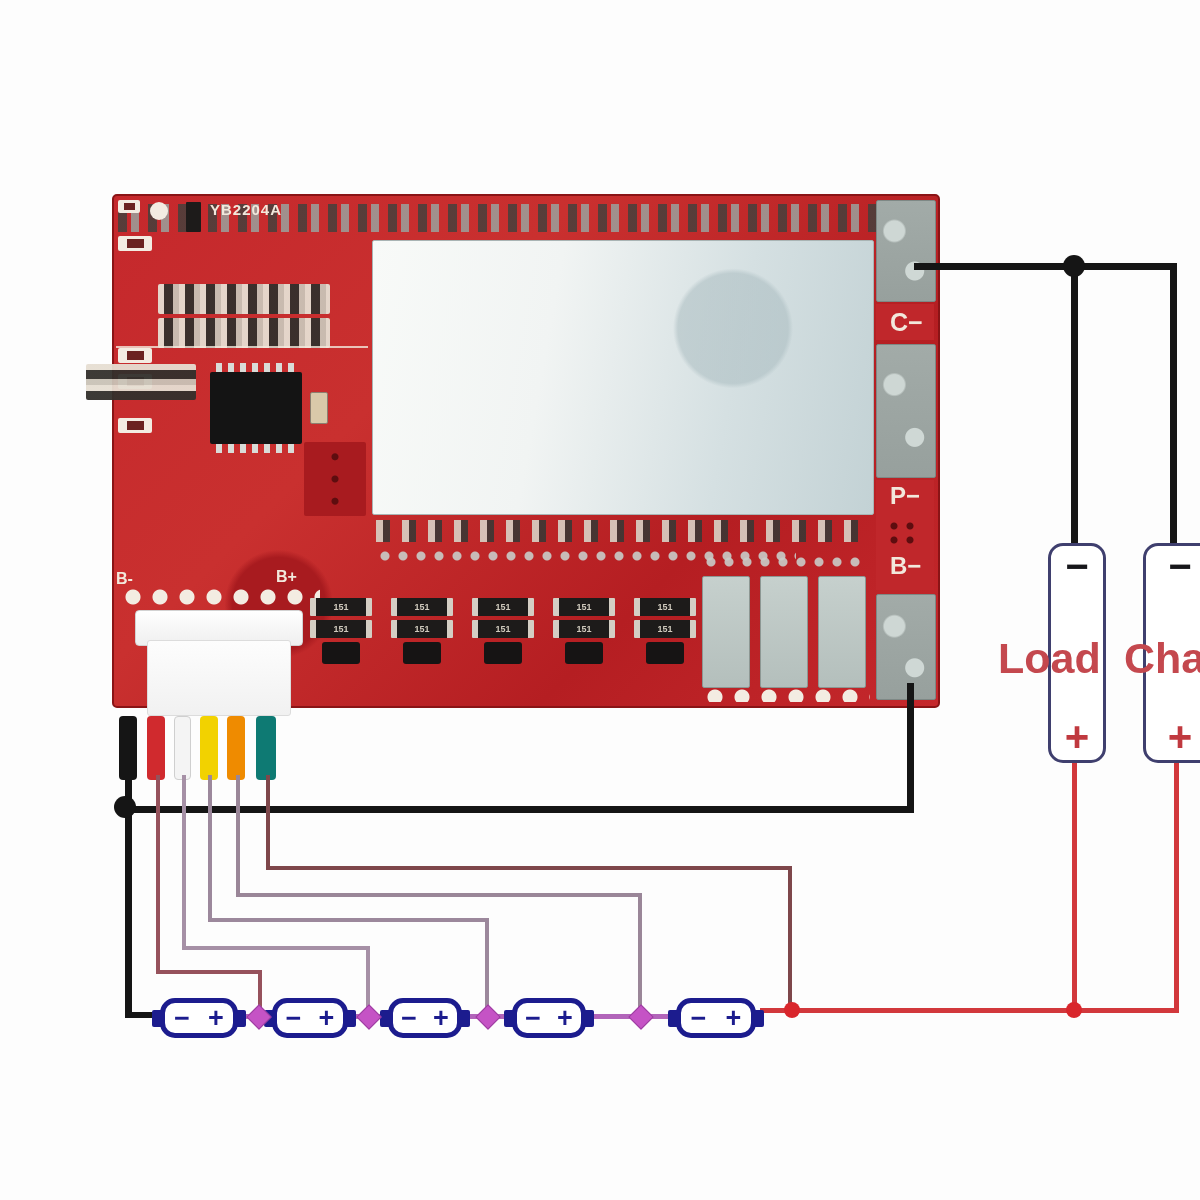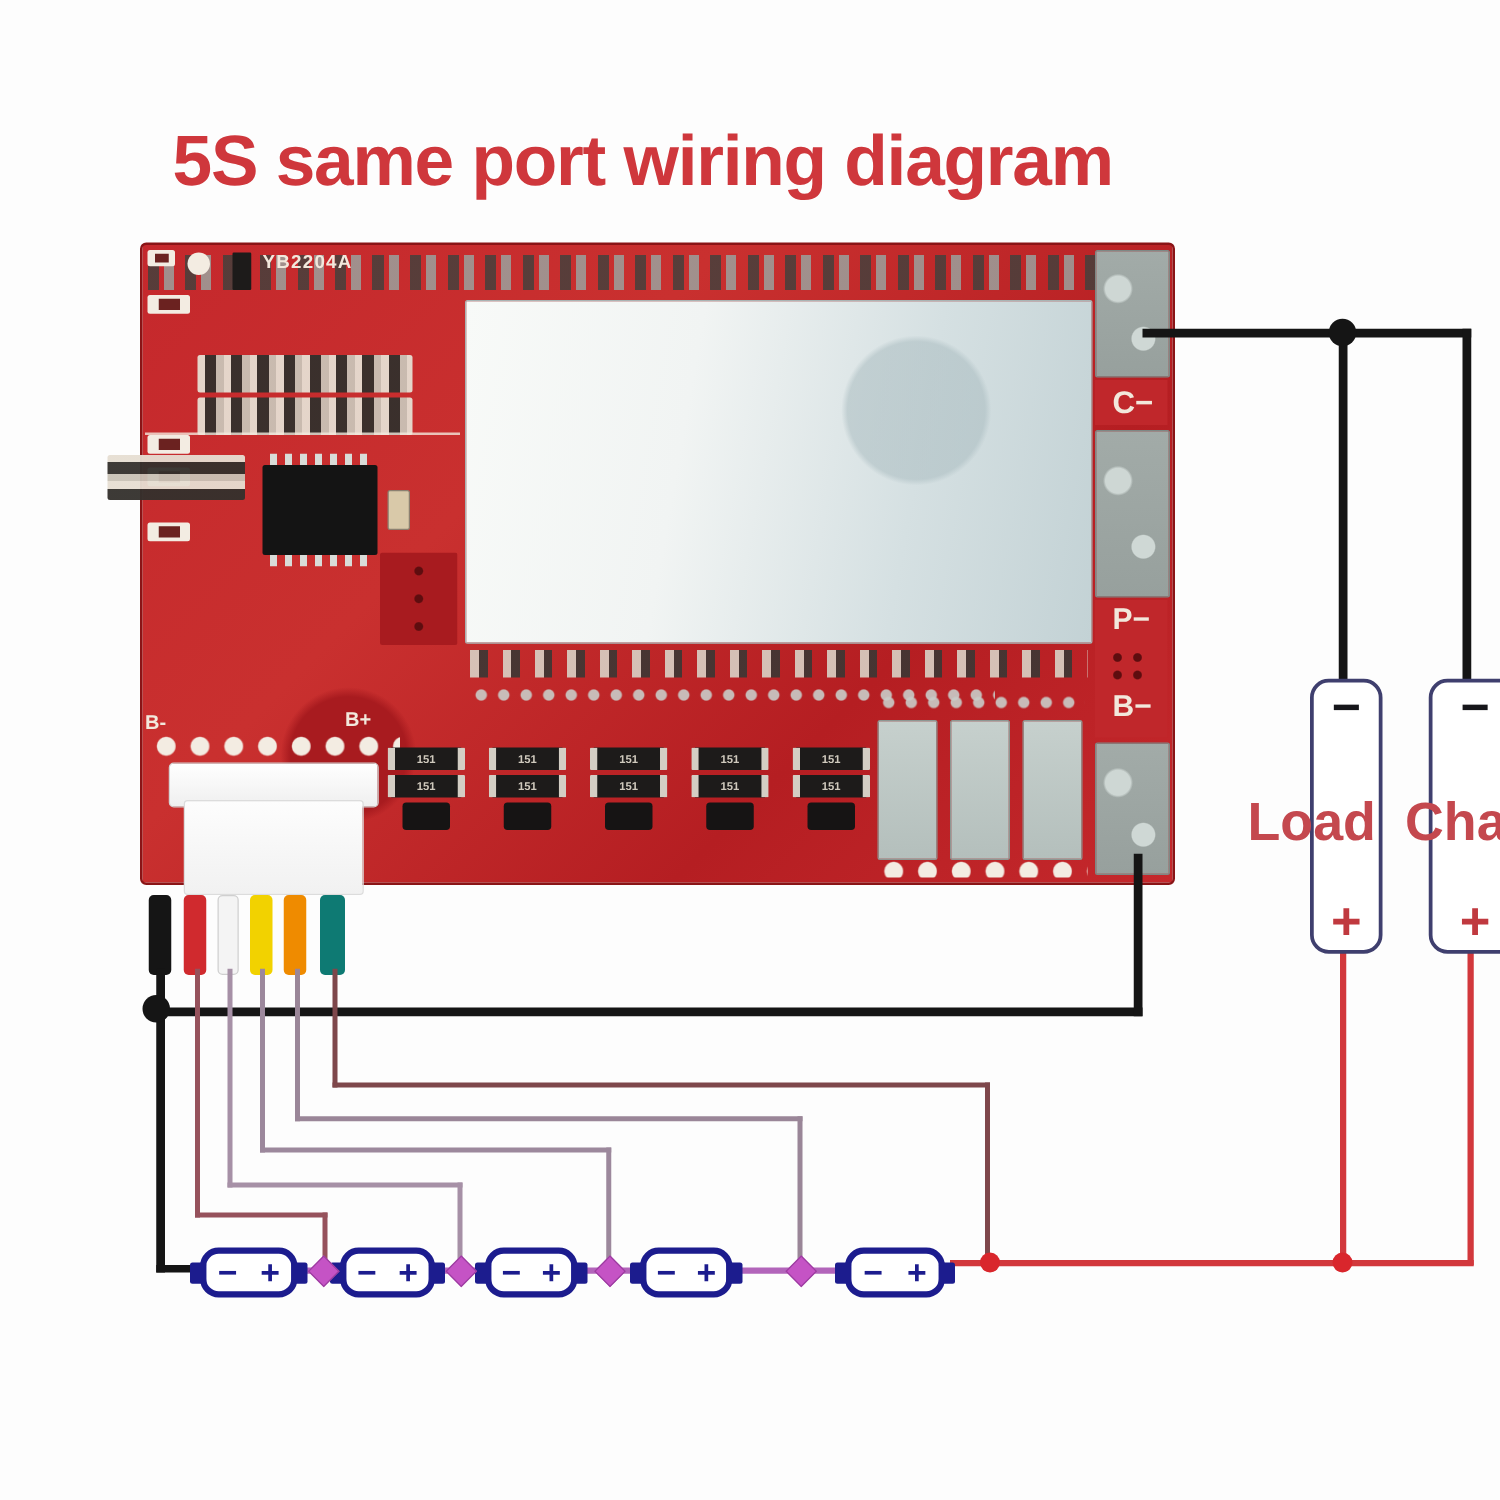--- a/index.html
+++ b/index.html
@@ -71,21 +71,20 @@
   .devbox{top:543px;height:220px;background:#ffffff;border:3px solid #3f3f6e;border-radius:15px;box-sizing:border-box;z-index:4;}
   .devminus{position:absolute;top:8px;left:0;width:100%;text-align:center;font-size:40px;font-weight:700;color:#16161a;line-height:.6;}
   .devplus{position:absolute;bottom:4px;left:0;width:100%;text-align:center;font-size:42px;font-weight:700;color:#c0393f;line-height:.9;}
   .devlabel{font-size:43px;font-weight:700;color:#c4484e;z-index:7;}
 </style>
 </head>
 <body>
 
 <div id="canvas">
 
-  <div class="abs title">5S same port wiring diagram</div>
 
   <div class="abs board">
     <div class="abs topstrip"></div>
     <div class="abs" style="left:36px;top:6px;width:18px;height:18px;border-radius:50%;background:#f3ece2;"></div>
     <div class="abs padw" style="left:4px;top:4px;width:22px;height:13px;">
         <span class="core"></span>
       </div>
     <div class="abs" style="left:72px;top:6px;width:15px;height:30px;background:#1d1b1a;border-radius:1px;"></div>
     <div class="abs silk" style="left:96px;top:5px;font-size:15px;letter-spacing:1px;">YB2204A</div>
 

